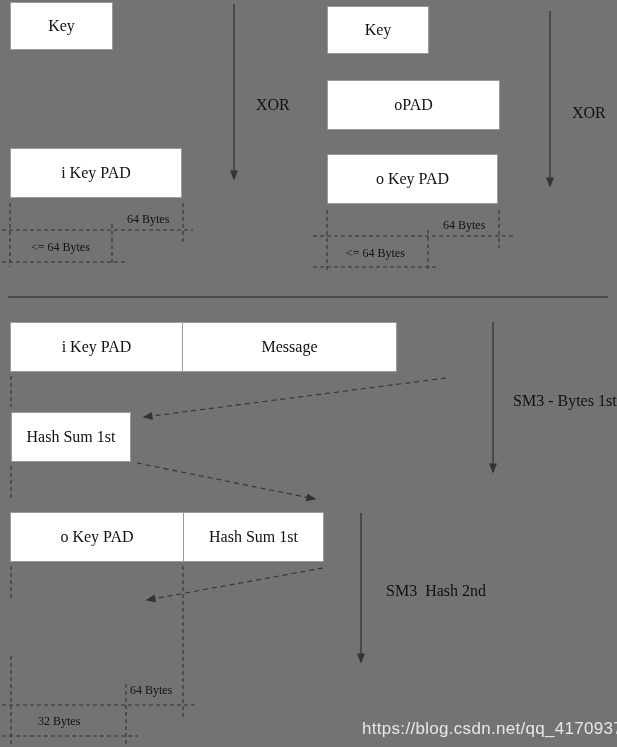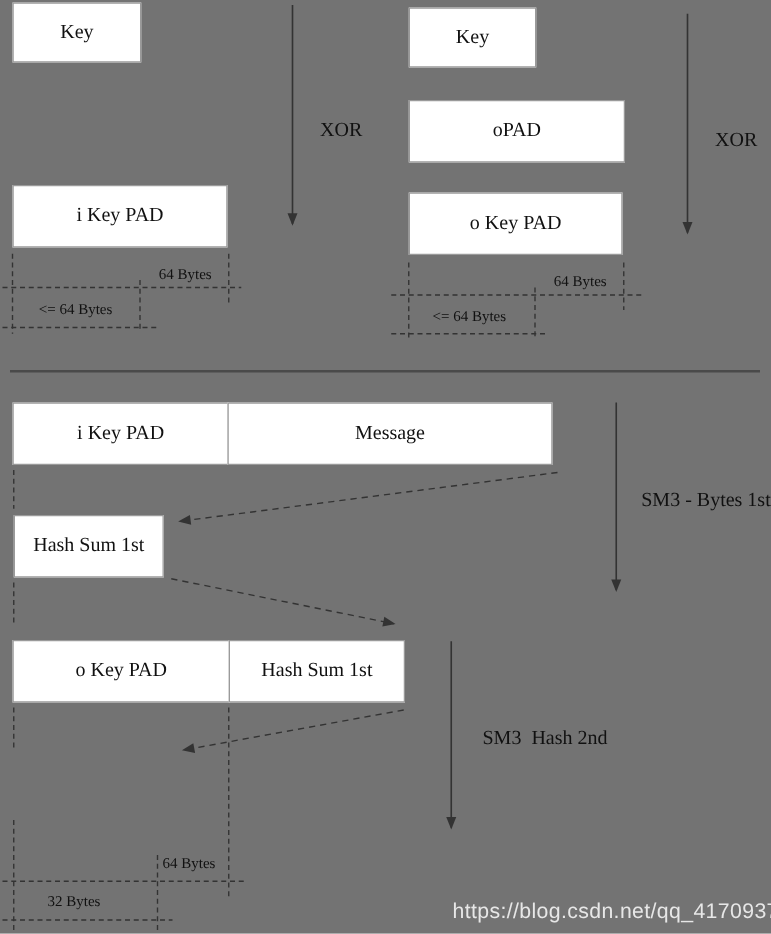--- a/index.html
+++ b/index.html
@@ -101,21 +101,21 @@
   <div class="box" style="left:327px;top:6px;width:102px;height:48px">Key</div>
   <div class="box" style="left:327px;top:80px;width:173px;height:50px">oPAD</div>
   <div class="box" style="left:327px;top:154px;width:171px;height:50px">o Key PAD</div>
   <span class="lbl" style="left:572px;top:104px">XOR</span>
   <span class="dim" style="left:443px;top:219px">64 Bytes</span>
   <span class="dim" style="left:346px;top:247px">&lt;= 64 Bytes</span>
 
   <div class="divider"></div>
 
   <div class="box" style="left:10px;top:322px;width:173px;height:50px">i Key PAD</div>
-  <div class="box" style="left:182px;top:322px;width:260px;height:50px">Message</div>
+  <div class="box" style="left:182px;top:322px;width:215px;height:50px">Message</div>
   <span class="lbl" style="left:513px;top:392px">SM3 - Bytes 1st</span>
   <div class="box" style="left:11px;top:412px;width:120px;height:50px">Hash Sum 1st</div>
 
   <div class="box" style="left:10px;top:512px;width:174px;height:50px">o Key PAD</div>
   <div class="box" style="left:183px;top:512px;width:141px;height:50px">Hash Sum 1st</div>
   <span class="lbl" style="left:386px;top:582px">SM3  Hash 2nd</span>
   <span class="dim" style="left:130px;top:684px">64 Bytes</span>
   <span class="dim" style="left:38px;top:715px">32 Bytes</span>
 
   <span class="watermark">https://blog.csdn.net/qq_41709370</span>

